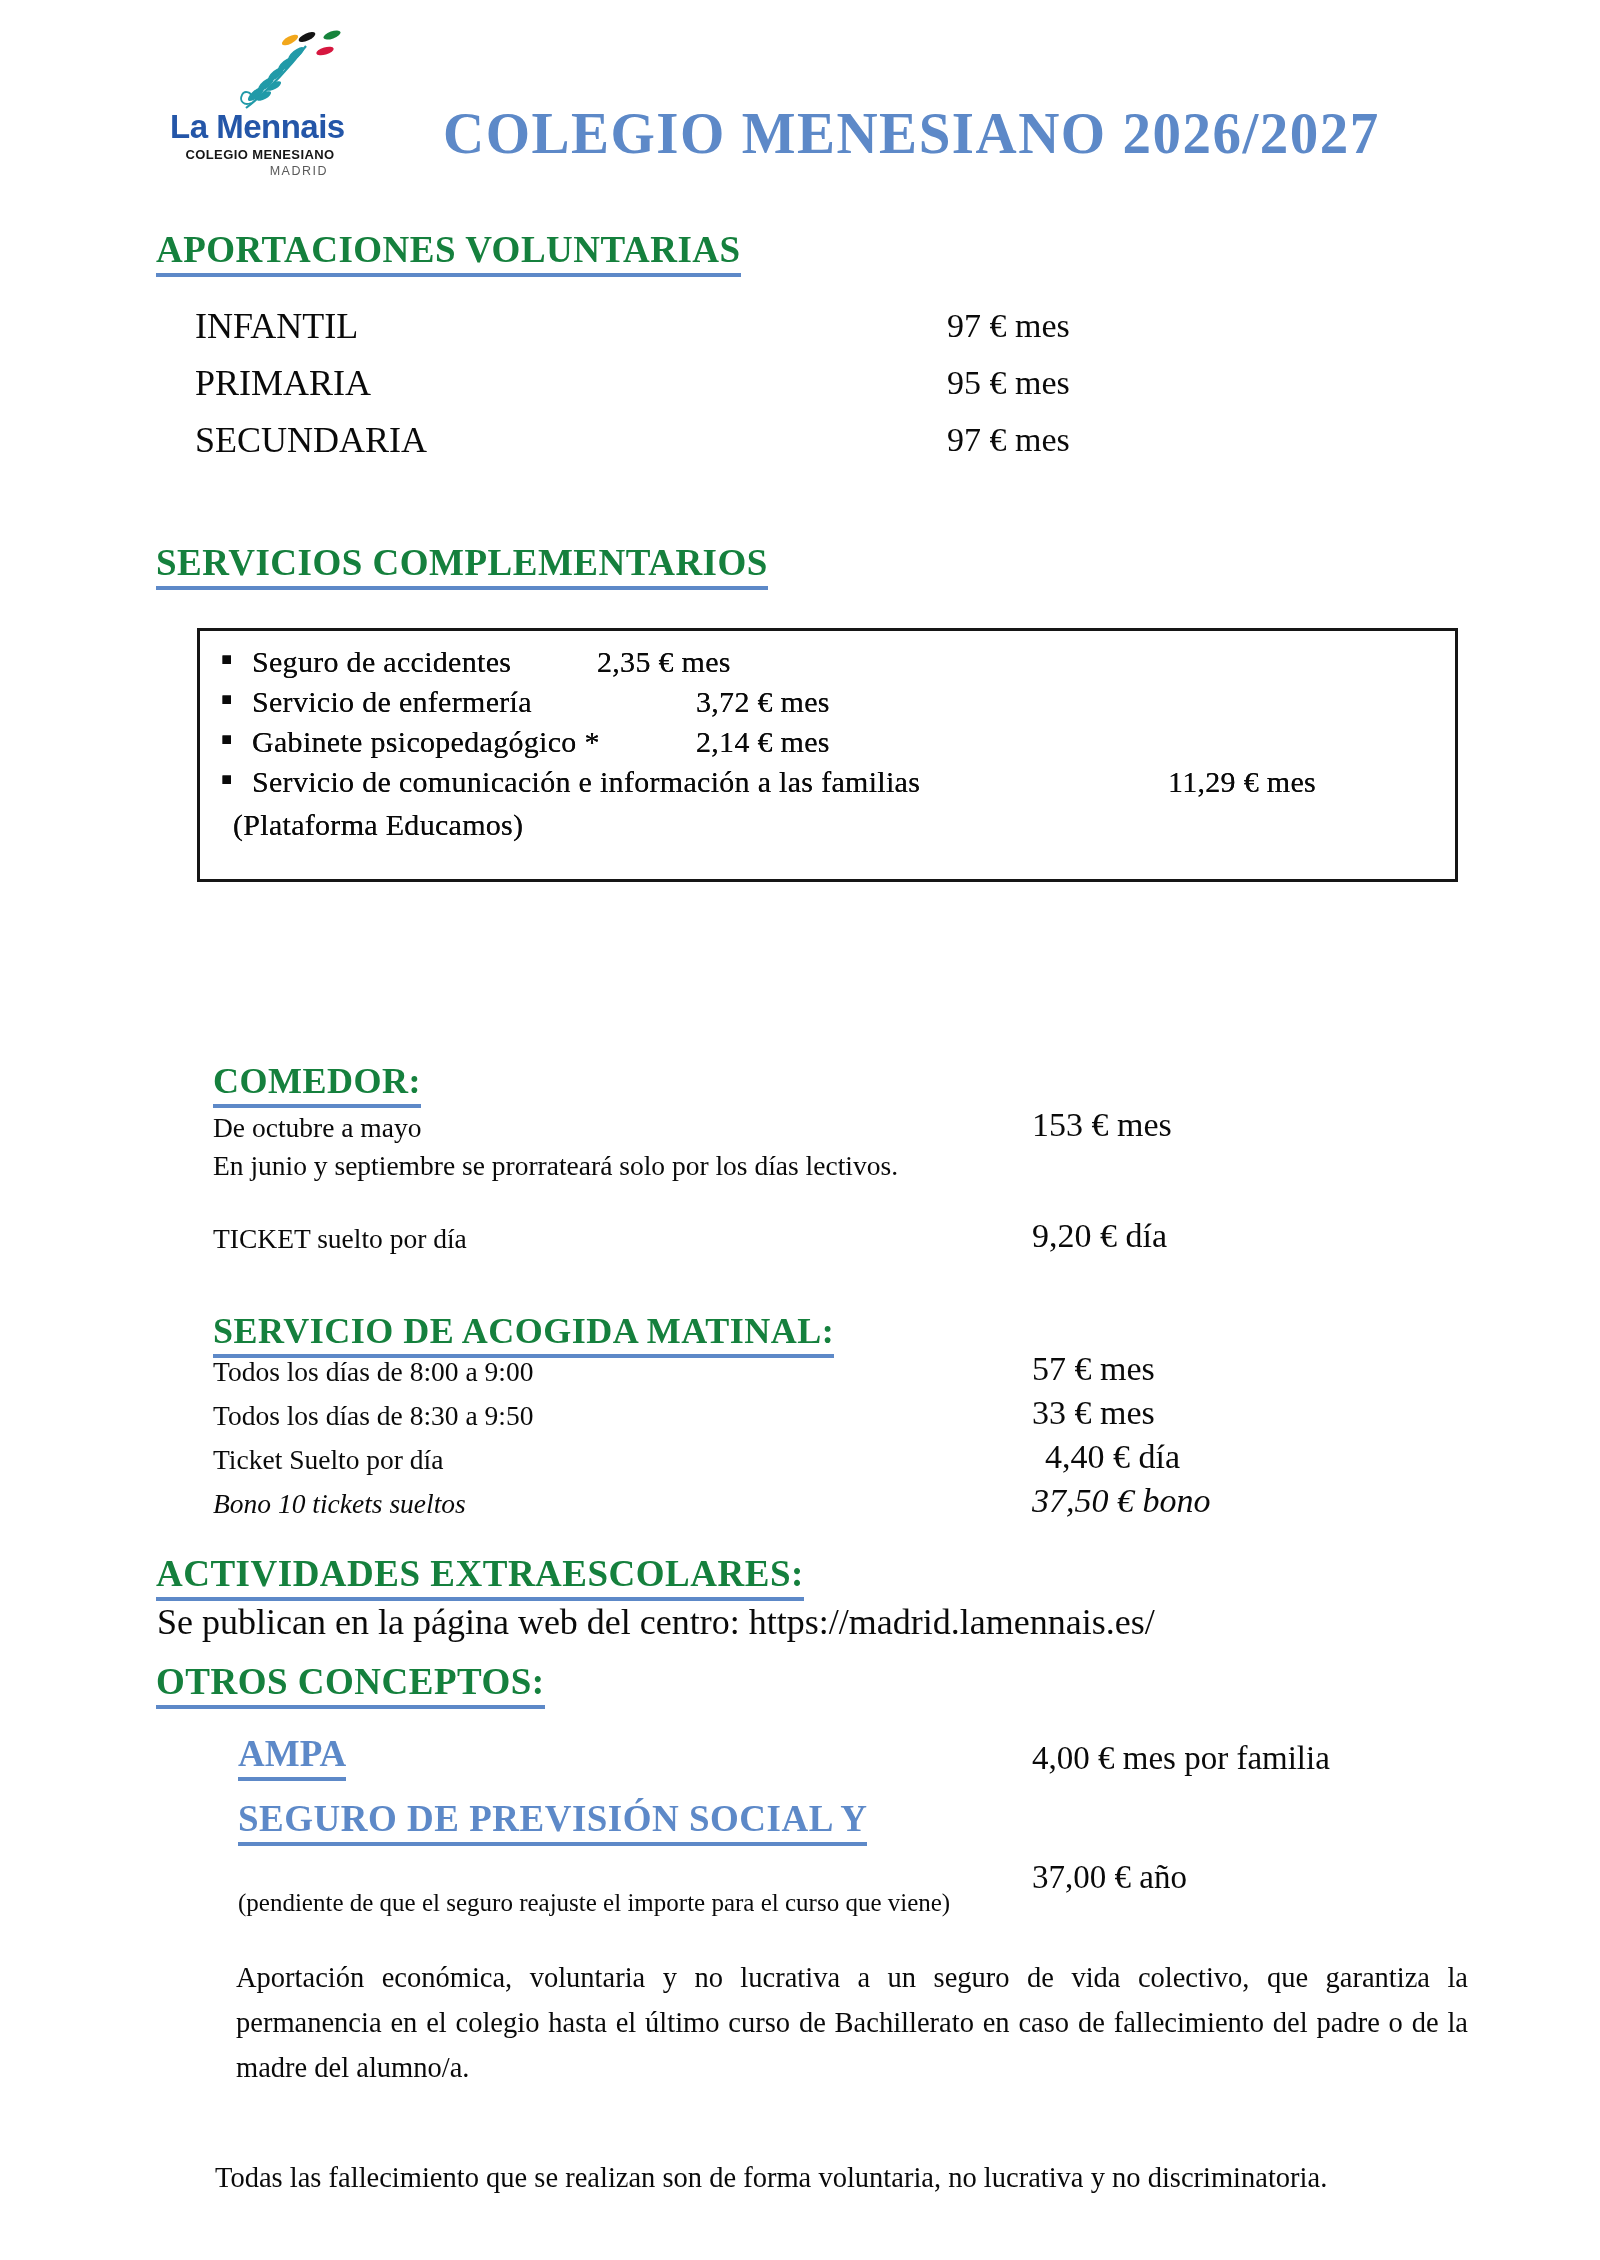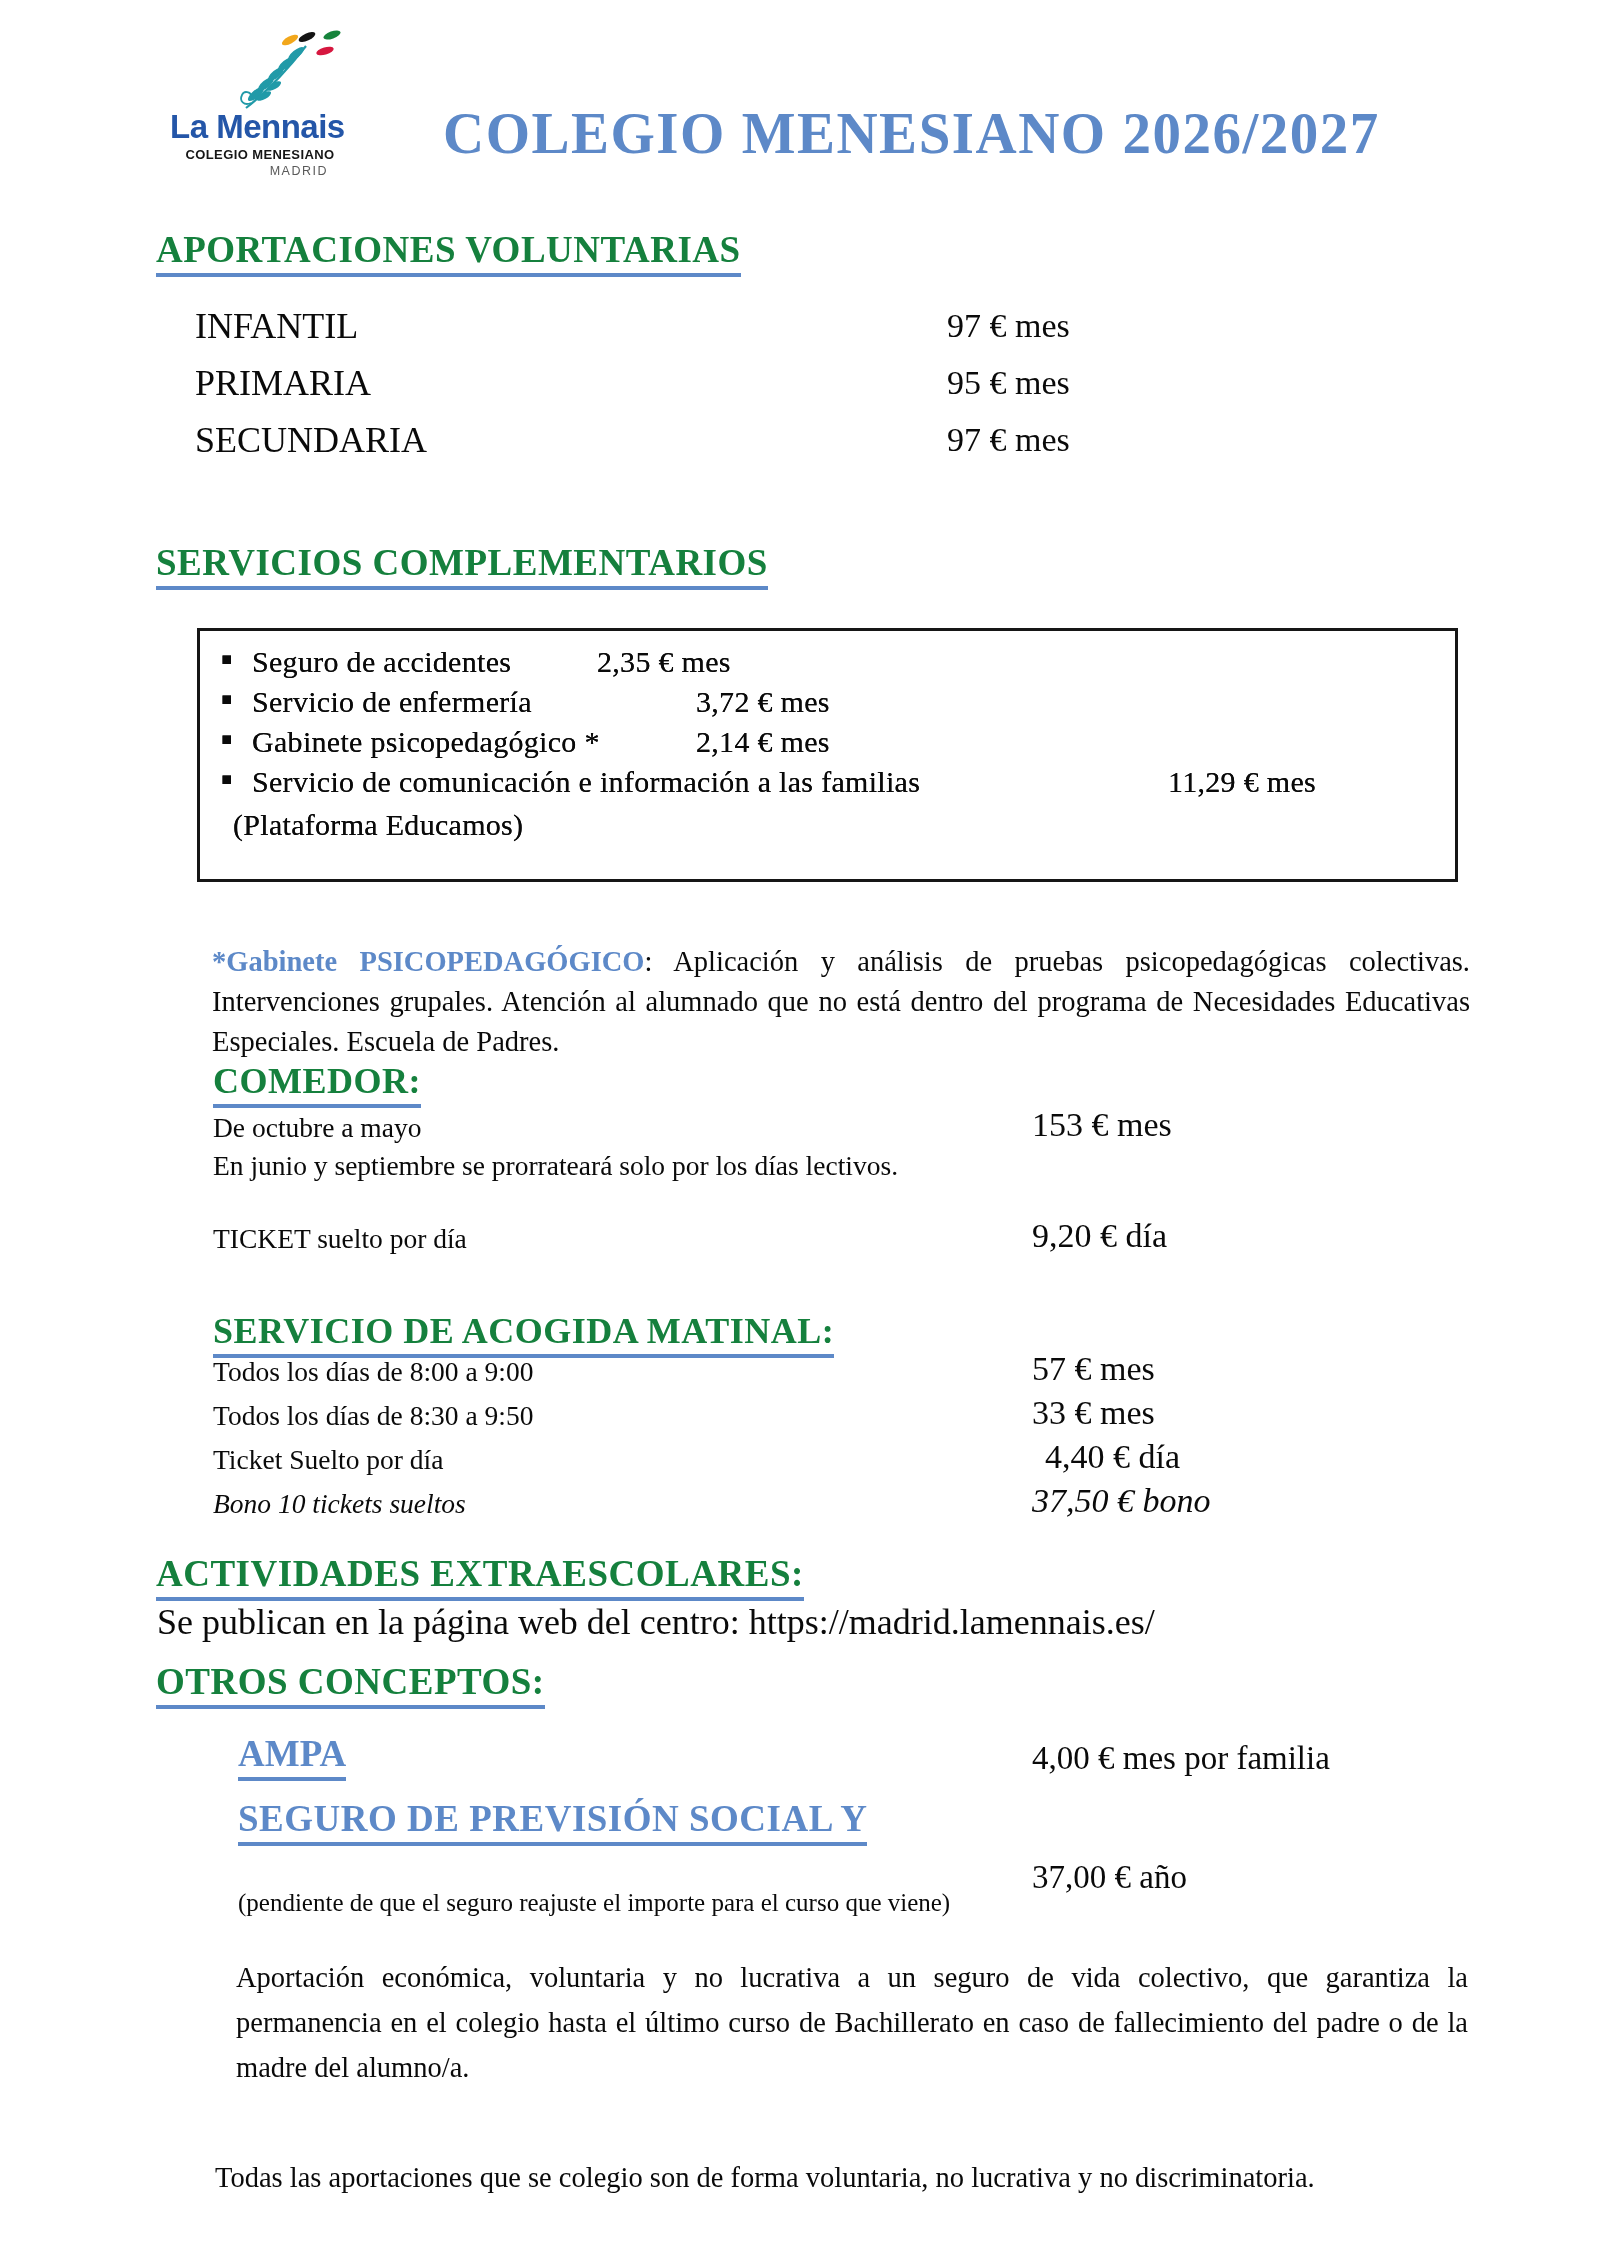--- a/index.html
+++ b/index.html
@@ -168,21 +168,20 @@
       </li>
       <li>
         <span class="bullet">▪</span>
         <span>Servicio de comunicación e información a las familias</span>
         <span class="sc-p" style="left:916px;">11,29 € mes</span>
       </li>
     </ul>
     <div class="sc-footer">(Plataforma Educamos)</div>
   </div>
 
-  <p class="abs gab"><span class="lead">*Gabinete PSICOPEDAGÓGICO</span><span>: Aplicación y análisis de pruebas psicopedagógicas colectivas. Intervenciones grupales. Atención al alumnado que no está dentro del programa de Necesidades Educativas Especiales. Escuela de Padres.</span></p>
 
   <div class="abs sec-h h-36" style="left:213px; top:1060px;">COMEDOR:</div>
 
   <div class="abs small-row" style="left:213px; top:1112px; width:1260px;">
     <span>De octubre a mayo</span>
     <span class="prc" style="left:819px;">153 € mes</span>
   </div>
   <div class="abs note-line" style="left:213px; top:1150px;">En junio y septiembre se prorrateará solo por los días lectivos.</div>
   <div class="abs small-row" style="left:213px; top:1223px; width:1260px;">
     <span>TICKET suelto por día</span>
@@ -218,15 +217,15 @@
     <span class="prc">4,00 € mes por familia</span>
   </div>
 
   <div class="abs seguro">
     <span class="seg-line">SEGURO DE PREVISIÓN SOCIAL Y</span>
     <span class="prc">37,00 € año</span>
   </div>
   <div class="abs pendiente">(pendiente de que el seguro reajuste el importe para el curso que viene)</div>
   <p class="abs desc">Aportación económica, voluntaria y no lucrativa a un seguro de vida colectivo, que garantiza la permanencia en el colegio hasta el último curso de Bachillerato en caso de fallecimiento del padre o de la madre del alumno/a.</p>
 
-  <div class="abs footer-note">Todas las aportaciones que se colegio son de forma voluntaria, no lucrativa y no discriminatoria.</div>
+  <div class="abs footer-note">Todas las fallecimiento que se realizan son de forma voluntaria, no lucrativa y no discriminatoria.</div>
 
 </div>
 
 </body></html>

